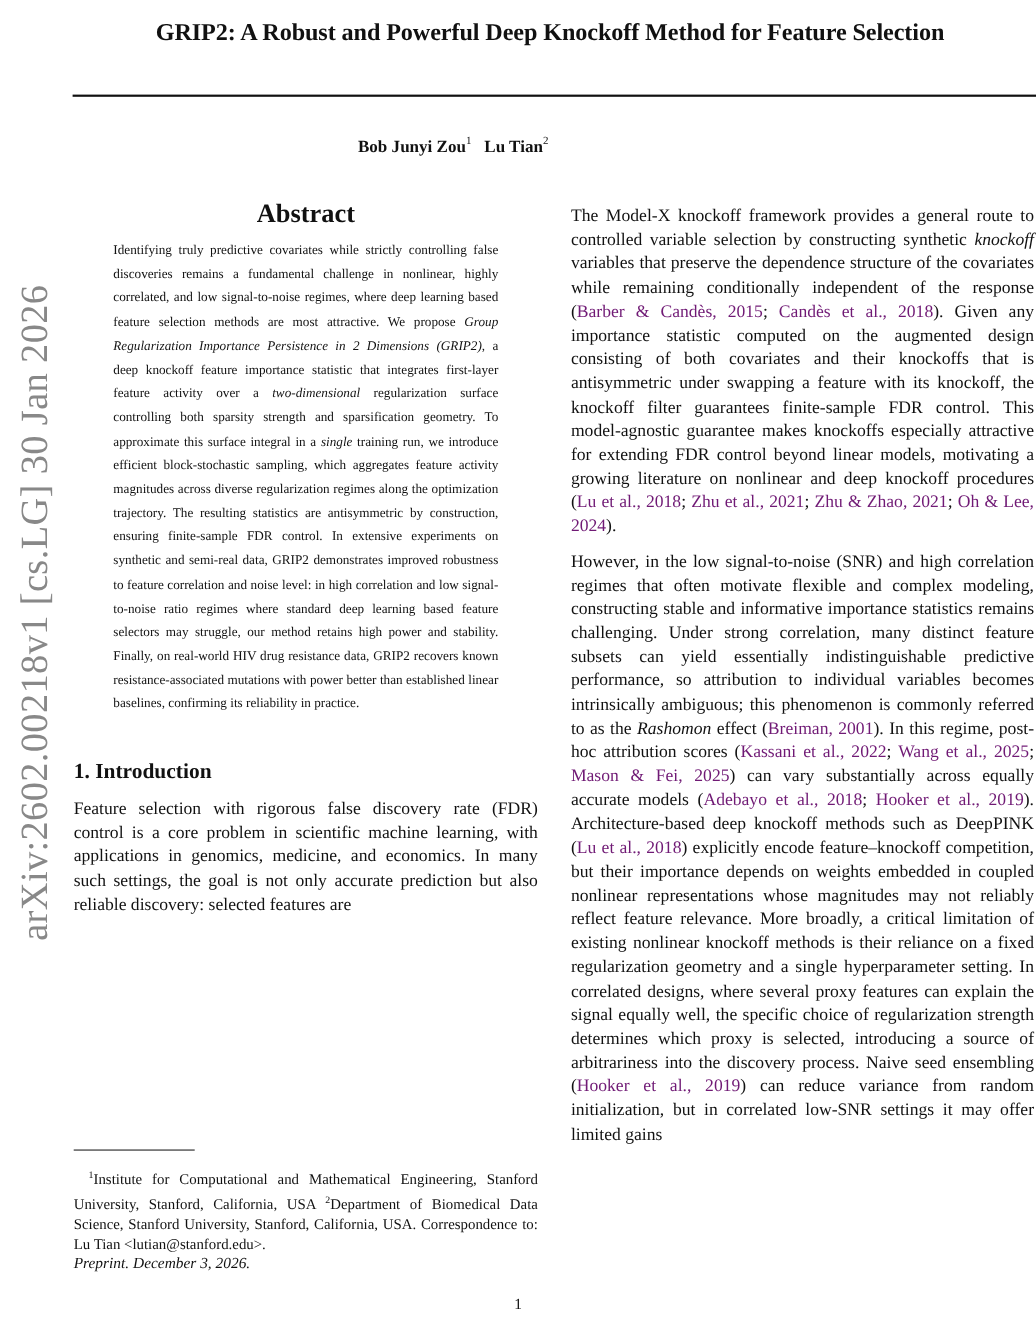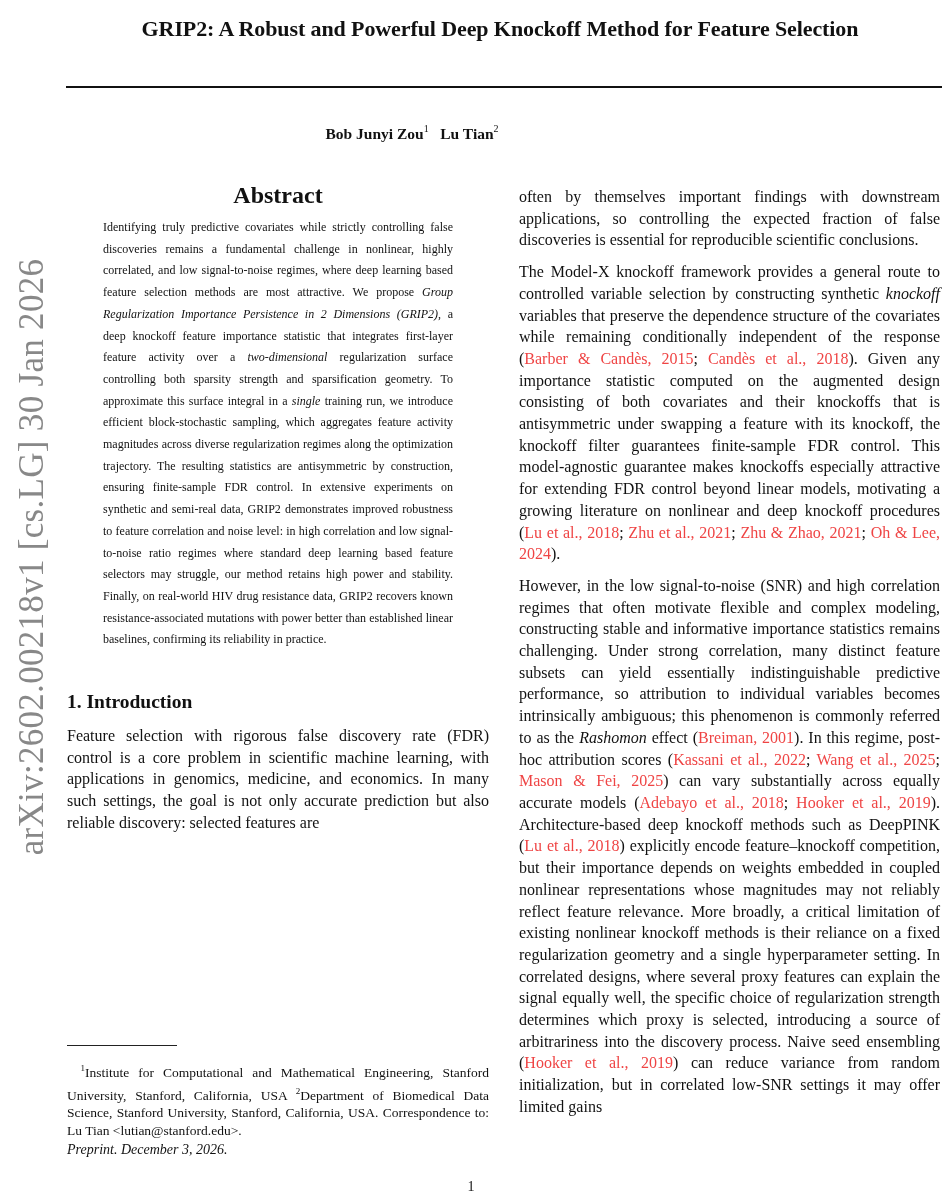--- a/index.html
+++ b/index.html
@@ -12,21 +12,21 @@
   .authors sup { font-weight:normal; font-size:10px; position:relative; top:-1px; }
   .arxiv { position:absolute; left:-318px; top:537px; width:700px; text-align:center;
            transform:rotate(-90deg); font-size:35px; color:#888; letter-spacing:0.3px; white-space:nowrap; }
   .col-left { position:absolute; left:67px; top:182px; width:422px; }
   .col-right { position:absolute; left:519px; top:186px; width:421px; }
   .abs-head { text-align:center; font-weight:bold; font-size:24px; margin:0 0 8px 0; }
   .abstract { margin:0 36px 0 36px; font-size:12px; line-height:21.7px; text-align:justify; }
   .sec { font-weight:bold; font-size:19.5px; margin:40px 0 12px 0;font-family:Liberation Serif, serif; }
   p { margin:0; font-size:16px; line-height:21.7px; text-align:justify; }
   .col-right p { margin-bottom:10px; }
-  .cite { color:#ef4444; }
+  .cite { color:#701a75; }
   .fn-rule { position:absolute; left:67px; top:1045px; width:110px; height:1px; background:#222; }
   .footnote { position:absolute; left:67px; top:1059px; width:422px; font-size:13.5px; line-height:18px; text-align:justify; }
   .footnote sup { font-size:9px; }
   .preprint { position:absolute; left:67px; top:1142px; font-size:14px; font-style:italic; }
   .pageno { position:absolute; left:0; width:942px; top:1179px; text-align:center; font-size:14px; }
 </style>
 </head>
 <body>
 
 <div class="title">GRIP2: A Robust and Powerful Deep Knockoff Method for Feature Selection</div>
@@ -41,21 +41,20 @@
 <div class="col-left">
   <div class="abs-head">Abstract</div>
   <div class="abstract">
     <span>Identifying truly predictive covariates while strictly controlling false discoveries remains a fundamental challenge in nonlinear, highly correlated, and low signal-to-noise regimes, where deep learning based feature selection methods are most attractive.  We propose </span><em>Group Regularization Importance Persistence in 2 Dimensions (GRIP2)</em><span>, a deep knockoff feature importance statistic that integrates first-layer feature activity over a </span><em>two-dimensional</em><span> regularization surface controlling both sparsity strength and sparsification geometry. To approximate this surface integral in a </span><em>single</em><span> training run, we introduce efficient block-stochastic sampling, which aggregates feature activity magnitudes across diverse regularization regimes along the optimization trajectory. The resulting statistics are antisymmetric by construction, ensuring finite-sample FDR control.  In extensive experiments on synthetic and semi-real data, GRIP2 demonstrates improved robustness to feature correlation and noise level: in high correlation and low signal-to-noise ratio regimes where standard deep learning based feature selectors may struggle, our method retains high power and stability.  Finally, on real-world HIV drug resistance data, GRIP2 recovers known resistance-associated mutations with power better than established linear baselines, confirming its reliability in practice.</span>
   </div>
   <div class="sec">1. Introduction</div>
   <p>Feature selection with rigorous false discovery rate (FDR) control is a core problem in scientific machine learning, with applications in genomics, medicine, and economics. In many such settings, the goal is not only accurate prediction but also reliable discovery:  selected features are</p>
 </div>
 
 <div class="col-right">
-  <p>often by themselves important findings with downstream applications, so controlling the expected fraction of false discoveries is essential for reproducible scientific conclusions.</p>
   <p><span>The Model-X knockoff framework provides a general route to controlled variable selection by constructing synthetic </span><em>knockoff</em><span> variables that preserve the dependence structure of the covariates while remaining conditionally independent of the response (</span><a class="cite">Barber &amp; Candès, 2015</a><span>; </span><a class="cite">Candès et al., 2018</a><span>). Given any importance statistic computed on the augmented design consisting of both covariates and their knockoffs that is antisymmetric under swapping a feature with its knockoff, the knockoff filter guarantees finite-sample FDR control. This model-agnostic guarantee makes knockoffs especially attractive for extending FDR control beyond linear models, motivating a growing literature on nonlinear and deep knockoff procedures (</span><a class="cite">Lu et al., 2018</a><span>; </span><a class="cite">Zhu et al., 2021</a><span>; </span><a class="cite">Zhu &amp; Zhao, 2021</a><span>; </span><a class="cite">Oh &amp; Lee, 2024</a><span>).</span></p>
   <p><span>However, in the low signal-to-noise (SNR) and high correlation regimes that often motivate flexible and complex modeling, constructing stable and informative importance statistics remains challenging.  Under strong correlation, many distinct feature subsets can yield essentially indistinguishable predictive performance, so attribution to individual variables becomes intrinsically ambiguous; this phenomenon is commonly referred to as the </span><em>Rashomon</em><span> effect (</span><a class="cite">Breiman, 2001</a><span>).  In this regime, post-hoc attribution scores (</span><a class="cite">Kassani et al., 2022</a><span>; </span><a class="cite">Wang et al., 2025</a><span>; </span><a class="cite">Mason &amp; Fei, 2025</a><span>) can vary substantially across equally accurate models (</span><a class="cite">Adebayo et al., 2018</a><span>; </span><a class="cite">Hooker et al., 2019</a><span>). Architecture-based deep knockoff methods such as DeepPINK (</span><a class="cite">Lu et al., 2018</a><span>) explicitly encode feature–knockoff competition, but their importance depends on weights embedded in coupled nonlinear representations whose magnitudes may not reliably reflect feature relevance.  More broadly, a critical limitation of existing nonlinear knockoff methods is their reliance on a fixed regularization geometry and a single hyperparameter setting.  In correlated designs, where several proxy features can explain the signal equally well, the specific choice of regularization strength determines which proxy is selected, introducing a source of arbitrariness into the discovery process. Naive seed ensembling (</span><a class="cite">Hooker et al., 2019</a><span>) can reduce variance from random initialization, but in correlated low-SNR settings it may offer limited gains</span></p>
 </div>
 
 <div class="fn-rule"></div>
 <div class="footnote">
    <sup>1</sup><span>Institute for Computational and Mathematical Engineering, Stanford University, Stanford, California, USA </span><sup>2</sup><span>Department of Biomedical Data Science, Stanford University, Stanford, California, USA. Correspondence to: Lu Tian &lt;lutian@stanford.edu&gt;.</span>
 </div>
 <div class="preprint">Preprint. December 3, 2026.</div>
 <div class="pageno">1</div>

